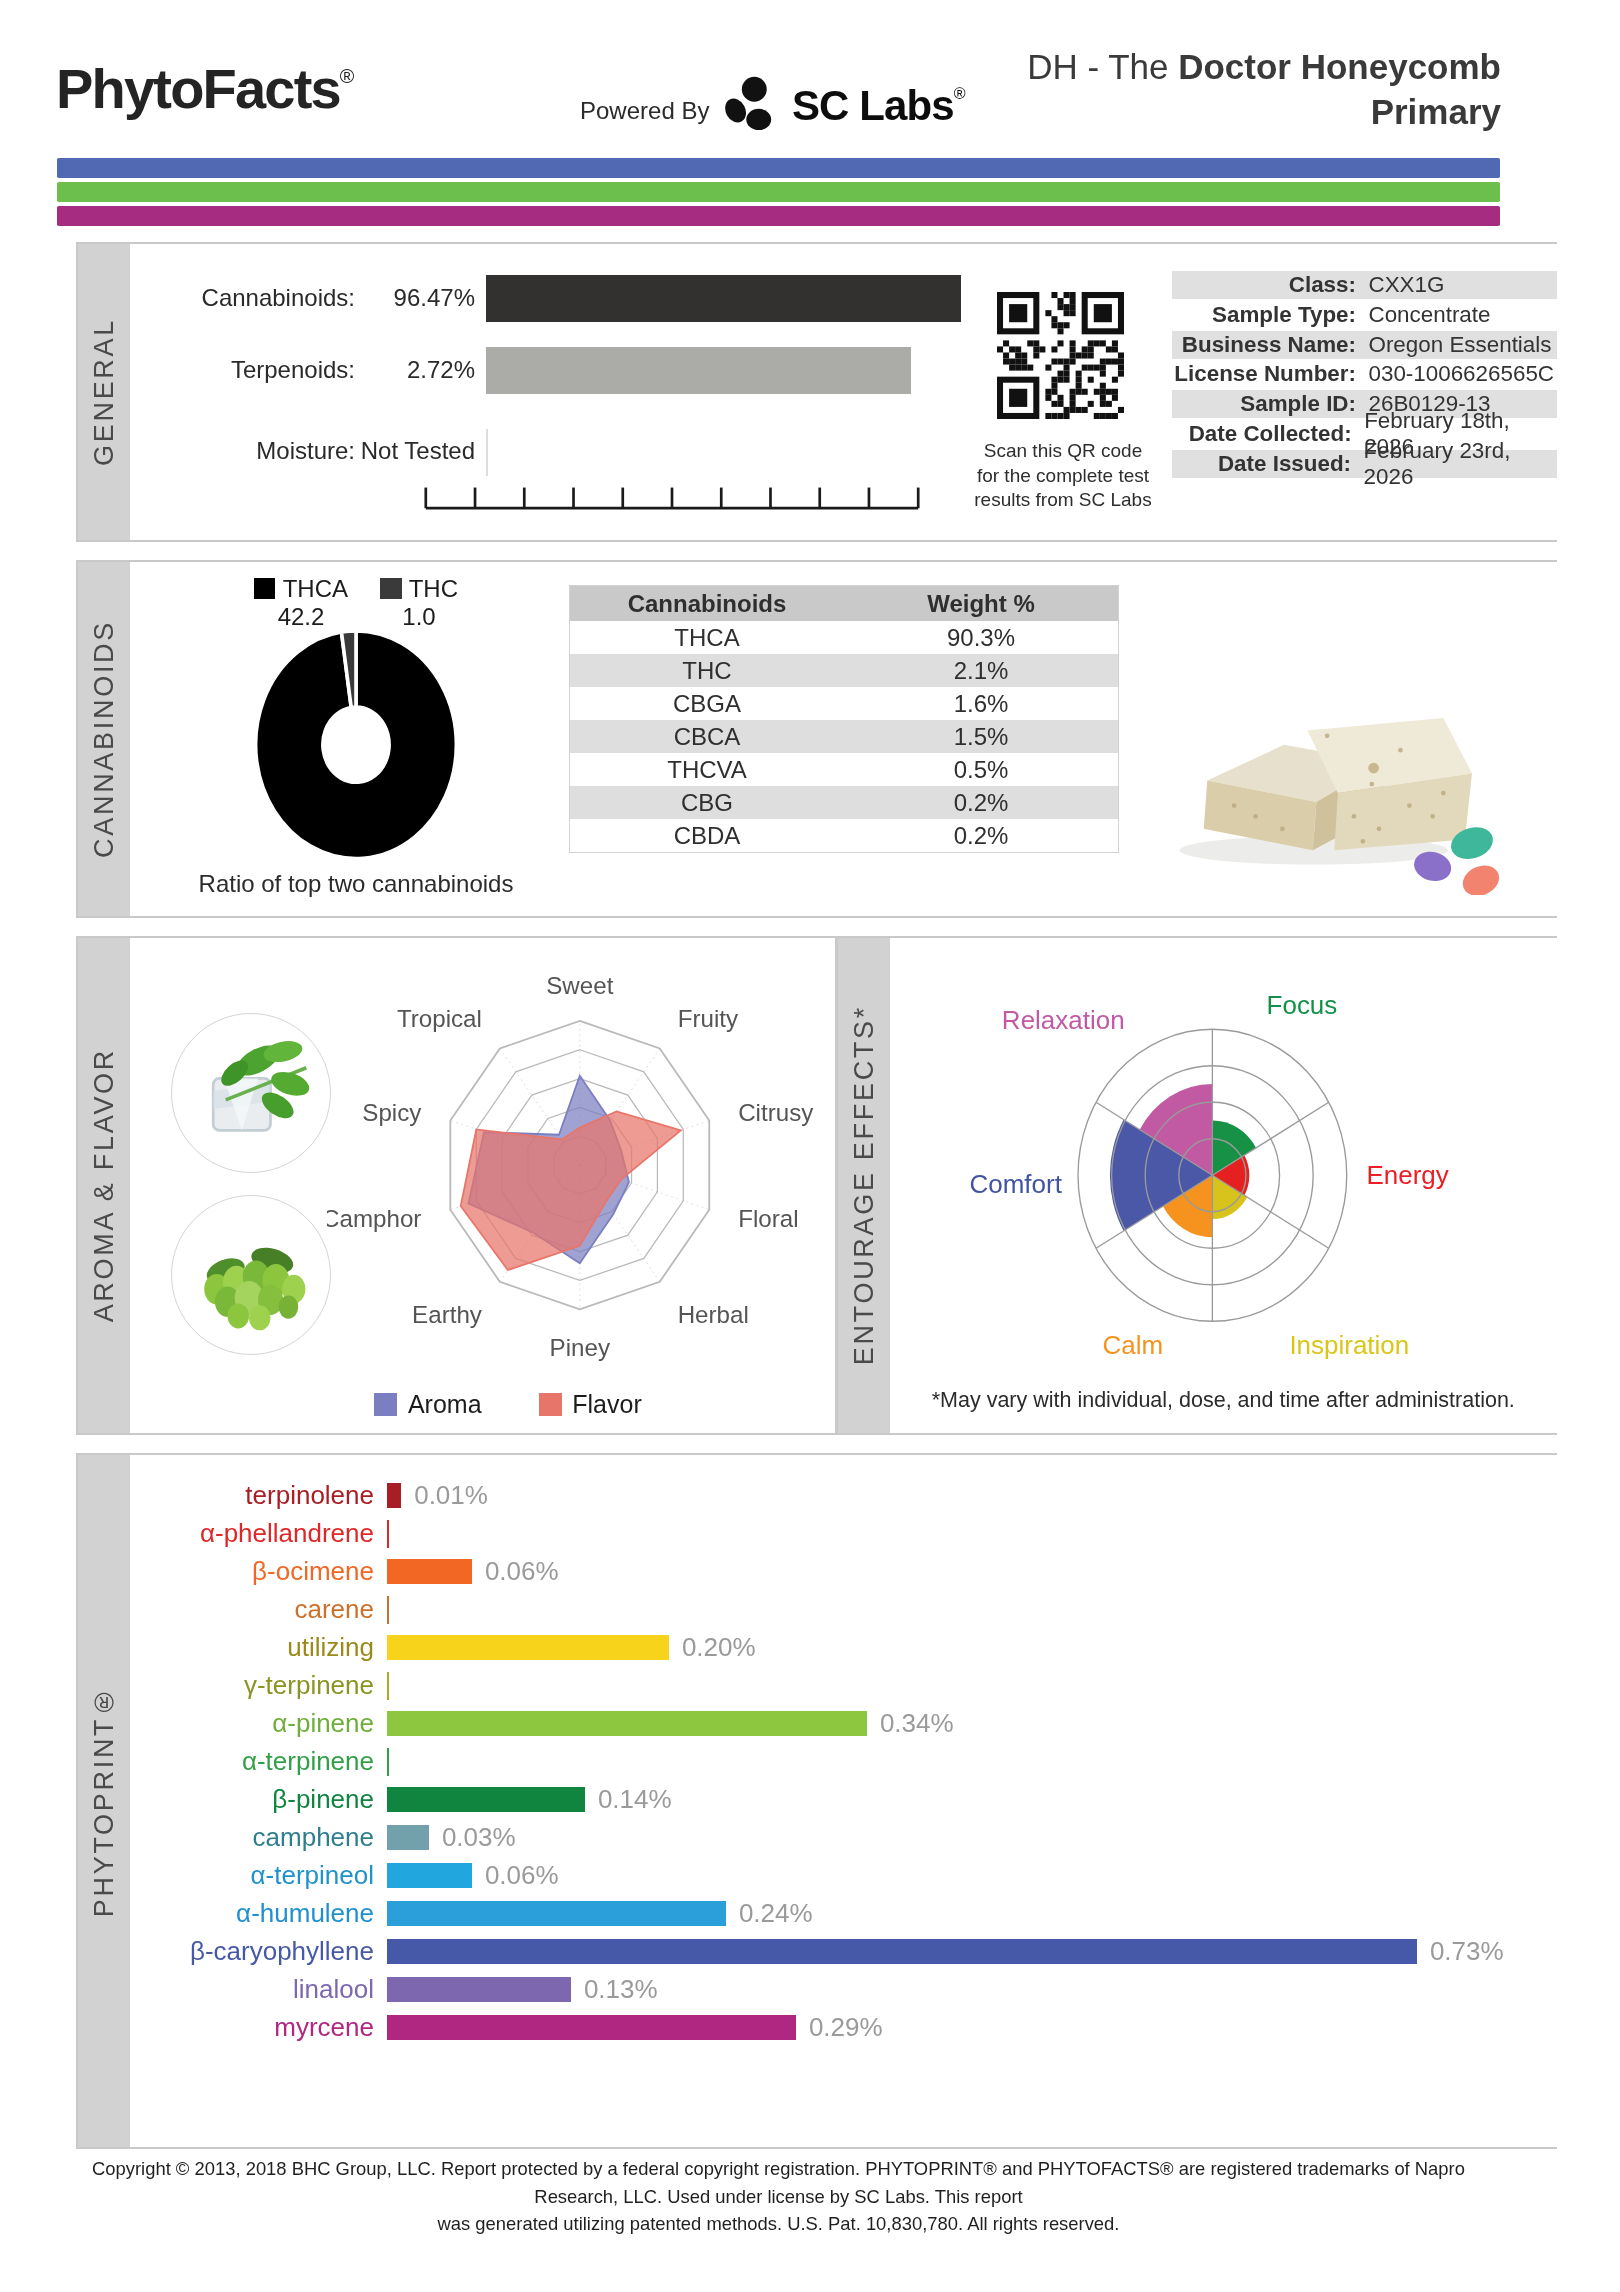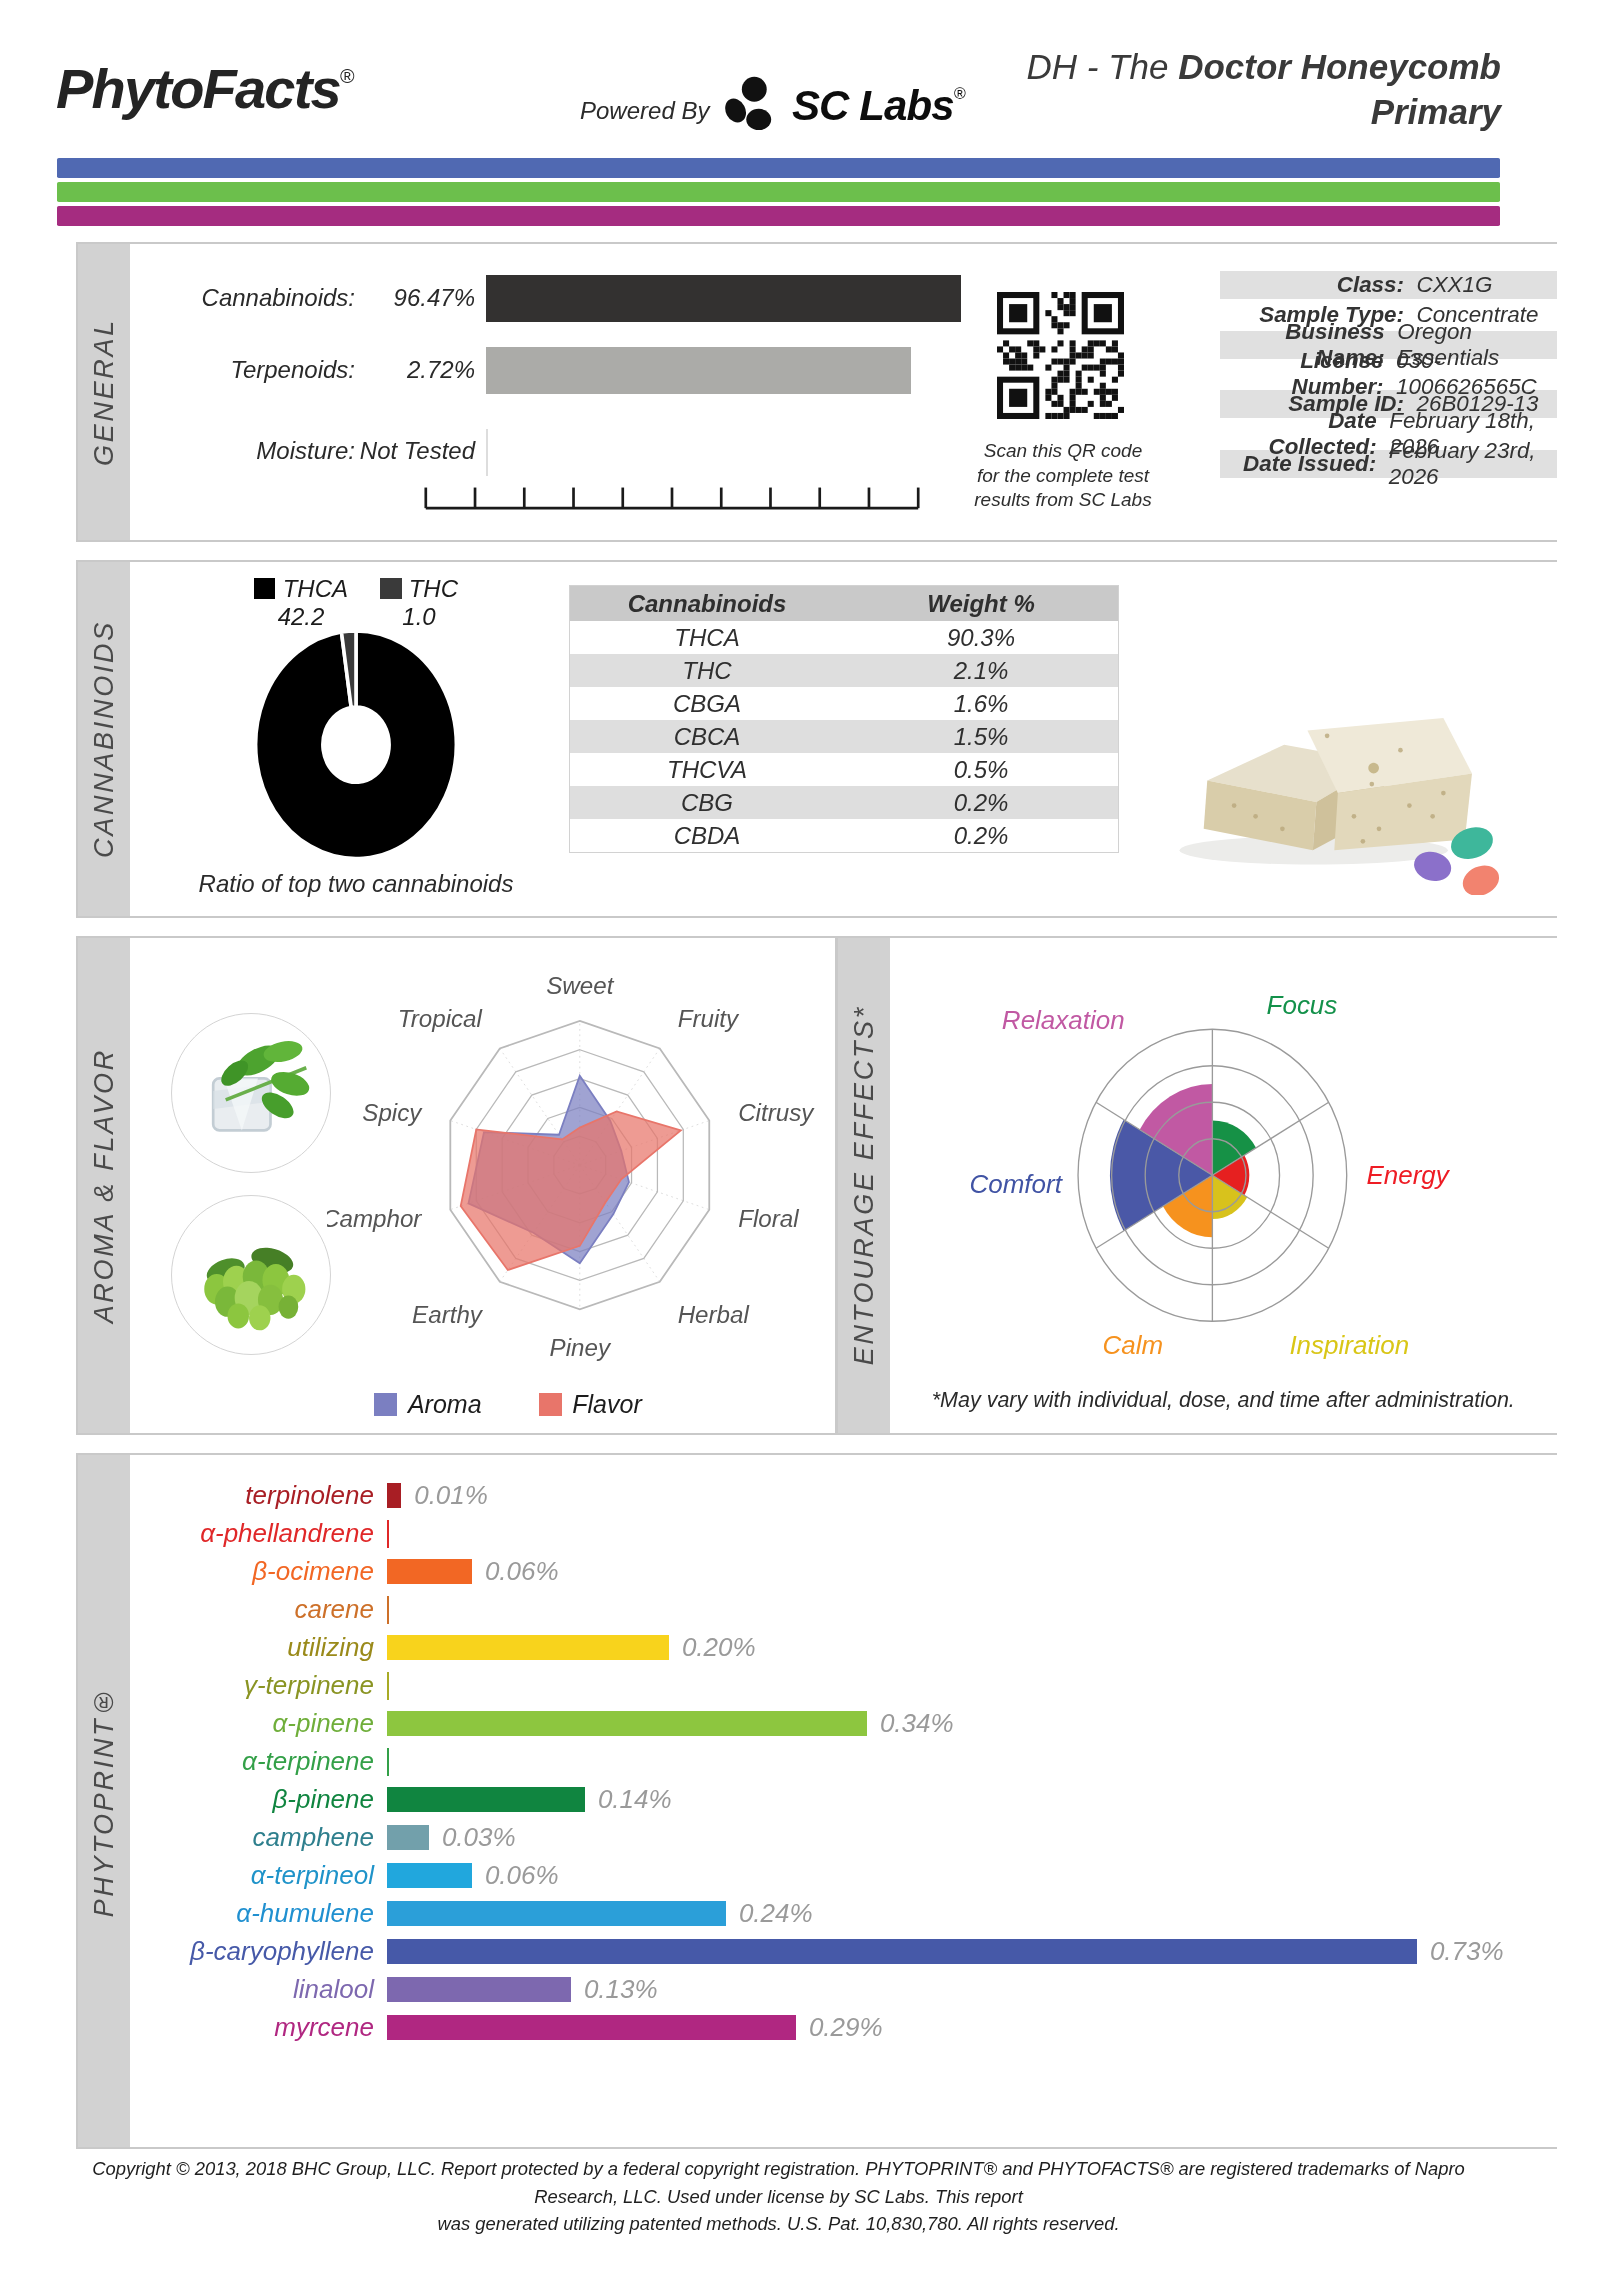--- a/index.html
+++ b/index.html
@@ -1,17 +1,17 @@
 <!DOCTYPE html>
 <html style="font-size:14.3px"><head>
 <meta charset="utf-8">
 <style>
   html,body{margin:0;padding:0;background:#ffffff;}
   .page{position:relative;width:1557px;height:2293px;background:#fff;
-        font-family:"Liberation Sans",sans-serif;color:#2e2e2e;overflow:hidden;font-style:italic;}
+        font-family:"Liberation Sans",sans-serif;color:#2e2e2e;overflow:hidden;}
 
   
   .brand{position:absolute;left:56px;top:56px;font-size:56px;font-weight:700;
          letter-spacing:-1.8px;color:#242424;}
   .brand sup{font-size:19.7px;font-weight:400;vertical-align:25px;letter-spacing:0;}
   .powered{position:absolute;left:580px;top:97px;font-size:24px;color:#2b2b2b;}
   .sc-logo{position:absolute;left:722px;top:75px;}
   .sc-name{position:absolute;left:792px;top:82px;font-size:42px;font-weight:700;color:#0d0d0d;letter-spacing:-0.9px;}
   .sc-name sup{font-size:16px;vertical-align:21.5px;font-weight:400;}
   .doc-title{position:absolute;right:56px;top:45px;text-align:right;color:#3a3a3a;font-size:35px;line-height:1.28;}
@@ -27,21 +27,21 @@
 
   
   .gen-row{position:absolute;left:0;height:48px;line-height:48px;font-size:24px;}
   .gen-row .lbl{position:absolute;left:36px;width:189px;text-align:right;color:#2a2a2a;}
   .gen-row .val{position:absolute;left:229px;width:116px;text-align:right;color:#2a2a2a;}
   .gen-bar{position:absolute;left:356px;top:0.9px;height:47px;}
   .moist-axis{position:absolute;left:356px;width:1.8px;background:#ddd;}
   .qr-caption{position:absolute;left:882px;top:195px;width:206px;text-align:center;
               font-size:19px;line-height:1.3;color:#2e2e2e;}
   .info-table{position:absolute;left:1094px;top:27px;width:389px;}
-  .info-row{display:flex;height:28px;margin-bottom:1.8px;align-items:center;font-size:22.4px;margin-left:48px;}
+  .info-row{display:flex;height:28px;margin-bottom:1.8px;align-items:center;font-size:22.4px;}
   .info-row.alt{background:#e0e0e0;}
   .info-row .k{width:184px;text-align:right;font-weight:700;color:#333;}
   .info-row .v{padding-left:12.5px;color:#333;}
 
   
   .donut-legend{position:absolute;left:148px;top:12.5px;width:260px;display:flex;justify-content:center;gap:32px;}
   .dl-entry{display:flex;flex-direction:column;align-items:center;font-size:24px;color:#1c1c1c;}
   .dl-head{display:flex;align-items:center;gap:7.2px;}
   .dl-swatch{width:21.5px;height:21.5px;display:inline-block;}
   .donut-caption{position:absolute;left:45px;top:308px;width:466px;text-align:center;font-size:24px;color:#2b2b2b;}

